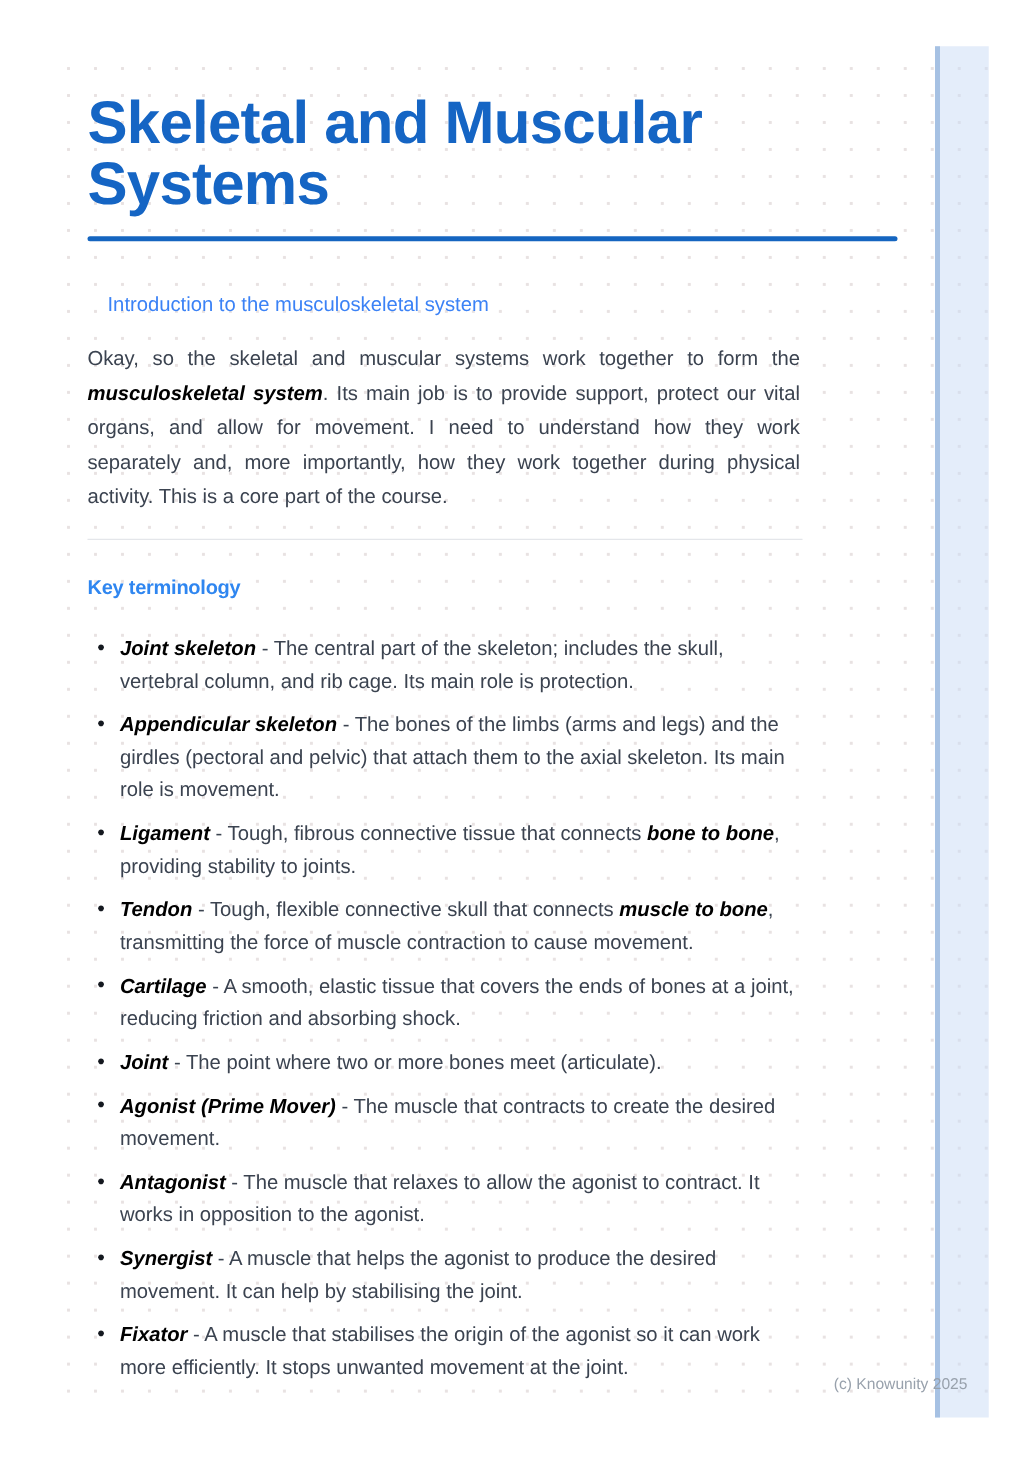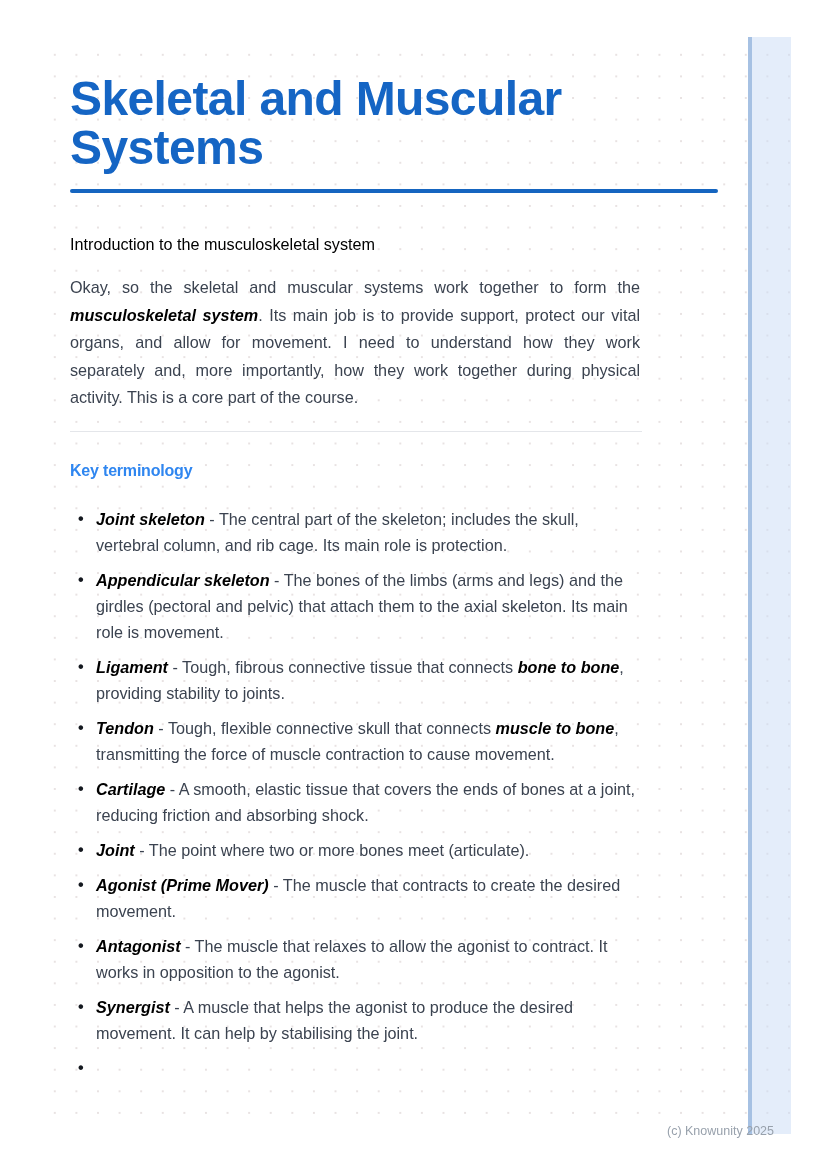--- a/index.html
+++ b/index.html
@@ -36,23 +36,23 @@
     font-weight:700; letter-spacing:-0.6px;
     color:#1565c4;
   }
   .rule {
     margin-top:17px;
     width:648px; height:4px;
     background:#1565c0;
     border-radius:2px;
   }
   .subtitle {
-    margin:38px 0 0 0;
+    margin:38px 0 0 16px;
     font-size:16.2px; line-height:27px;
-    color:#000000;
+    color:#3b82f6;
   }
   .para {
     margin:16px 0 0 0;
     width:570px;
     font-size:16.2px; line-height:27.5px;
     text-align:justify;
     color:#3b4350;
   }
   .para strong, .li-text strong { color:#000000; font-weight:700;font-style:italic; }
   hr.divider {
@@ -79,21 +79,20 @@
     color:#3b4350;
   }
   .bullet {
     position:absolute; left:8px; top:-1px;
     color:#14181f; font-weight:700;
   }
   .footer {
     position:absolute; top:1100px; right:54px;
     font-size:12.5px; line-height:15px;
     color:#98a1ac;
-    margin-top:24px;
   }
 </style>
 </head>
 <body>
 
 <div class="page">
   <div class="dot-grid"></div>
   <div class="side-band"></div>
 
   <div class="content">
@@ -106,18 +105,18 @@
     <ul class="term-list">
         <li><span class="bullet">•</span><span class="li-text"><strong>Joint skeleton</strong><span> - The central part of the skeleton; includes the skull, vertebral column, and rib cage. Its main role is protection.</span></span></li>
         <li><span class="bullet">•</span><span class="li-text"><strong>Appendicular skeleton</strong><span> - The bones of the limbs (arms and legs) and the girdles (pectoral and pelvic) that attach them to the axial skeleton. Its main role is movement.</span></span></li>
         <li><span class="bullet">•</span><span class="li-text"><strong>Ligament</strong><span> - Tough, fibrous connective tissue that connects </span><strong>bone to bone</strong><span>, providing stability to joints.</span></span></li>
         <li><span class="bullet">•</span><span class="li-text"><strong>Tendon</strong><span> - Tough, flexible connective skull that connects </span><strong>muscle to bone</strong><span>, transmitting the force of muscle contraction to cause movement.</span></span></li>
         <li><span class="bullet">•</span><span class="li-text"><strong>Cartilage</strong><span> - A smooth, elastic tissue that covers the ends of bones at a joint, reducing friction and absorbing shock.</span></span></li>
         <li><span class="bullet">•</span><span class="li-text"><strong>Joint</strong><span> - The point where two or more bones meet (articulate).</span></span></li>
         <li><span class="bullet">•</span><span class="li-text"><strong>Agonist (Prime Mover)</strong><span> - The muscle that contracts to create the desired movement.</span></span></li>
         <li><span class="bullet">•</span><span class="li-text"><strong>Antagonist</strong><span> - The muscle that relaxes to allow the agonist to contract. It works in opposition to the agonist.</span></span></li>
         <li><span class="bullet">•</span><span class="li-text"><strong>Synergist</strong><span> - A muscle that helps the agonist to produce the desired movement. It can help by stabilising the joint.</span></span></li>
-        <li><span class="bullet">•</span></li>
+        <li><span class="bullet">•</span><span class="li-text"><strong>Fixator</strong><span> - A muscle that stabilises the origin of the agonist so it can work more efficiently. It stops unwanted movement at the joint.</span></span></li>
       </ul>
   </div>
 
   <div class="footer">(c) Knowunity 2025</div>
 </div>
 
 </body></html>

